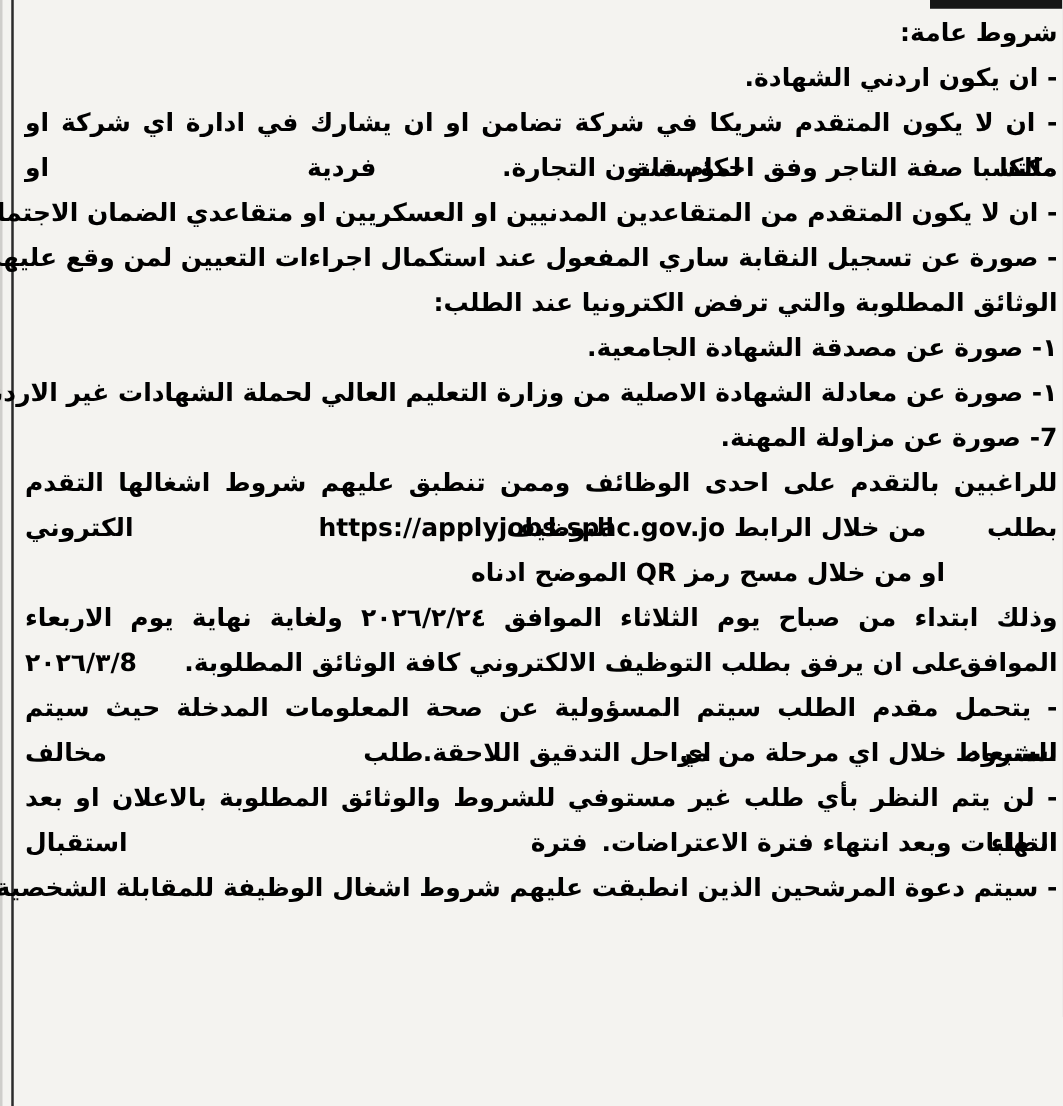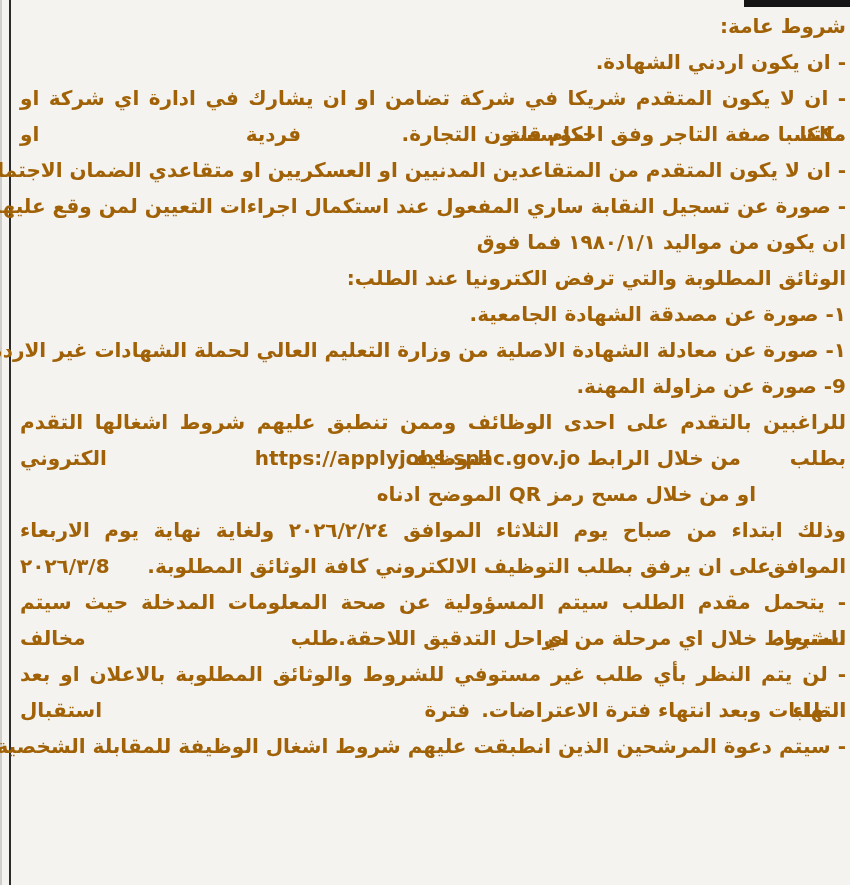--- a/index.html
+++ b/index.html
@@ -39,21 +39,21 @@
     height: 7px;
     background: #151515;
   }
   .content {
     position: absolute;
     top: 8px;
     right: 4px;
     left: 20px;
     direction: rtl;
     text-align: right;
-    color: #a16207;
+    color: #000000;
     font-weight: bold;
     font-size: 20px;
   }
   .line {
     height: 36px;
     line-height: 36px;
     white-space: nowrap;
     overflow: visible;
   }
   .stretch {
@@ -73,25 +73,24 @@
   <div class="left-rule"></div>
   <div class="top-bar"></div>
 
   <div class="content">
     <div class="line">شروط عامة:</div>
     <div class="line">- ان يكون اردني الشهادة.</div>
     <div class="line stretch">- ان لا يكون المتقدم شريكا في شركة تضامن او ان يشارك في ادارة اي شركة او مالكا لمؤسسة فردية او</div>
     <div class="line">مكتسبا صفة التاجر وفق احكام قانون التجارة.</div>
     <div class="line">- ان لا يكون المتقدم من المتقاعدين المدنيين او العسكريين او متقاعدي الضمان الاجتماعي</div>
     <div class="line">- صورة عن تسجيل النقابة ساري المفعول عند استكمال اجراءات التعيين لمن وقع عليهم الاختيار.</div>
-    <div class="line">ان يكون من مواليد ١٩٨٠/١/١ فما فوق</div>
     <div class="line">الوثائق المطلوبة والتي ترفض الكترونيا عند الطلب:</div>
     <div class="line">١- صورة عن مصدقة الشهادة الجامعية.</div>
     <div class="line">١- صورة عن معادلة الشهادة الاصلية من وزارة التعليم العالي لحملة الشهادات غير الاردنية.</div>
-    <div class="line">9- صورة عن مزاولة المهنة.</div>
+    <div class="line">7- صورة عن مزاولة المهنة.</div>
     <div class="line stretch">للراغبين بالتقدم على احدى الوظائف وممن تنطبق عليهم شروط اشغالها التقدم بطلب التوظيف الكتروني</div>
     <div class="line indent-a">من خلال الرابط https://applyjobs.spac.gov.jo</div>
     <div class="line indent-b">او من خلال مسح رمز QR الموضح ادناه</div>
     <div class="line stretch">وذلك ابتداء من صباح يوم الثلاثاء الموافق ٢٠٢٦/٢/٢٤ ولغاية نهاية يوم الاربعاء الموافق ٢٠٢٦/٣/8</div>
     <div class="line indent-c">على ان يرفق بطلب التوظيف الالكتروني كافة الوثائق المطلوبة.</div>
     <div class="line stretch">- يتحمل مقدم الطلب سيتم المسؤولية عن صحة المعلومات المدخلة حيث سيتم استبعاد اي طلب مخالف</div>
     <div class="line">للشروط خلال اي مرحلة من مراحل التدقيق اللاحقة.</div>
     <div class="line stretch">- لن يتم النظر بأي طلب غير مستوفي للشروط والوثائق المطلوبة بالاعلان او بعد انتهاء فترة استقبال</div>
     <div class="line">الطلبات وبعد انتهاء فترة الاعتراضات.</div>
     <div class="line">- سيتم دعوة المرشحين الذين انطبقت عليهم شروط اشغال الوظيفة للمقابلة الشخصية.</div>

